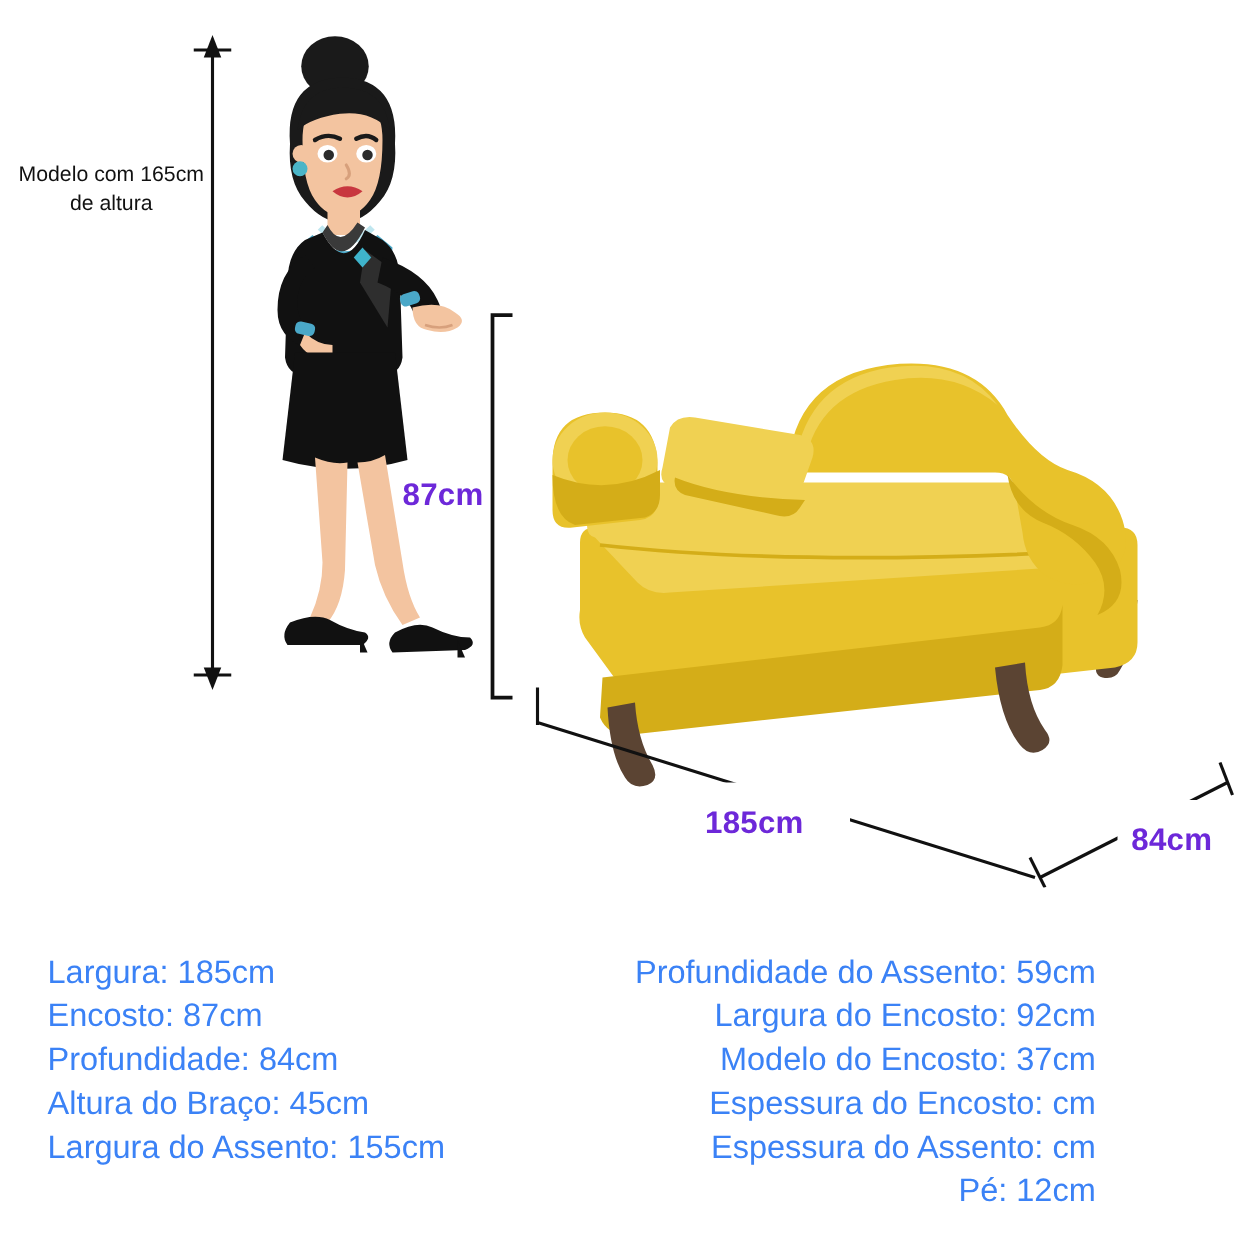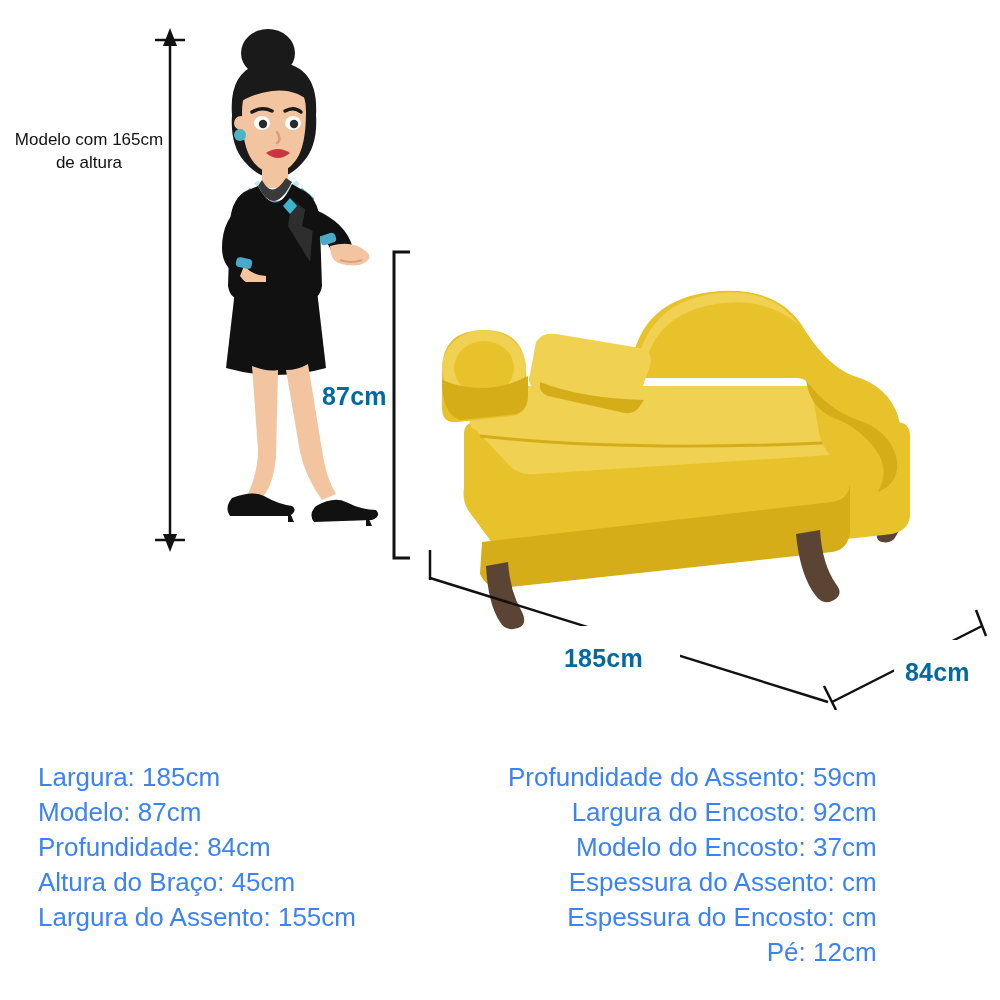--- a/index.html
+++ b/index.html
@@ -31,21 +31,21 @@
     text-align: center;
     font-size: 17px;
     line-height: 23px;
     color: #111;
   }
 
   
   .dim-text {
     font-size: 25px;
     font-weight: 700;
-    color: #0369a1;
+    color: #6d28d9;
     letter-spacing: .2px;
   }
   .dim-87 { left: 322px; top: 382px; }
   .dim-185 { left: 564px; top: 644px; }
   .dim-84 { left: 905px; top: 658px; }
 
   
   .specs {
     position: absolute;
     left: 0;
@@ -194,28 +194,28 @@
     <rect x="130" y="96" width="130" height="38" fill="#ffffff"></rect>
 
     <rect x="474" y="110" width="104" height="36" fill="#ffffff"></rect>
   </svg>
   <div class="abs dim-text dim-185">185cm</div>
   <div class="abs dim-text dim-84">84cm</div>
 
   <div class="specs">
     <div class="spec-col left">
       <div class="spec-line">Largura: 185cm</div>
-      <div class="spec-line">Modelo: 87cm</div>
+      <div class="spec-line">Encosto: 87cm</div>
       <div class="spec-line">Profundidade: 84cm</div>
       <div class="spec-line">Altura do Braço: 45cm</div>
       <div class="spec-line">Largura do Assento: 155cm</div>
     </div>
     <div class="spec-col right">
       <div class="spec-line">Profundidade do Assento: 59cm</div>
       <div class="spec-line">Largura do Encosto: 92cm</div>
       <div class="spec-line">Modelo do Encosto: 37cm</div>
+      <div class="spec-line">Espessura do Encosto: cm</div>
       <div class="spec-line">Espessura do Assento: cm</div>
-      <div class="spec-line">Espessura do Encosto: cm</div>
       <div class="spec-line">Pé: 12cm</div>
     </div>
   </div>
 
 </div>
 
 </body></html>

